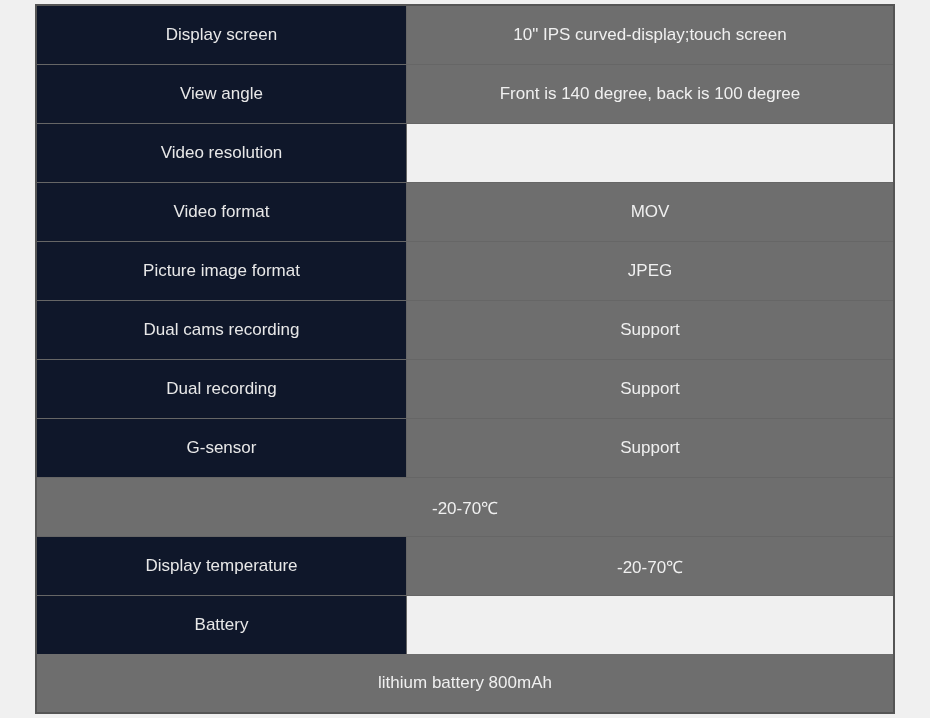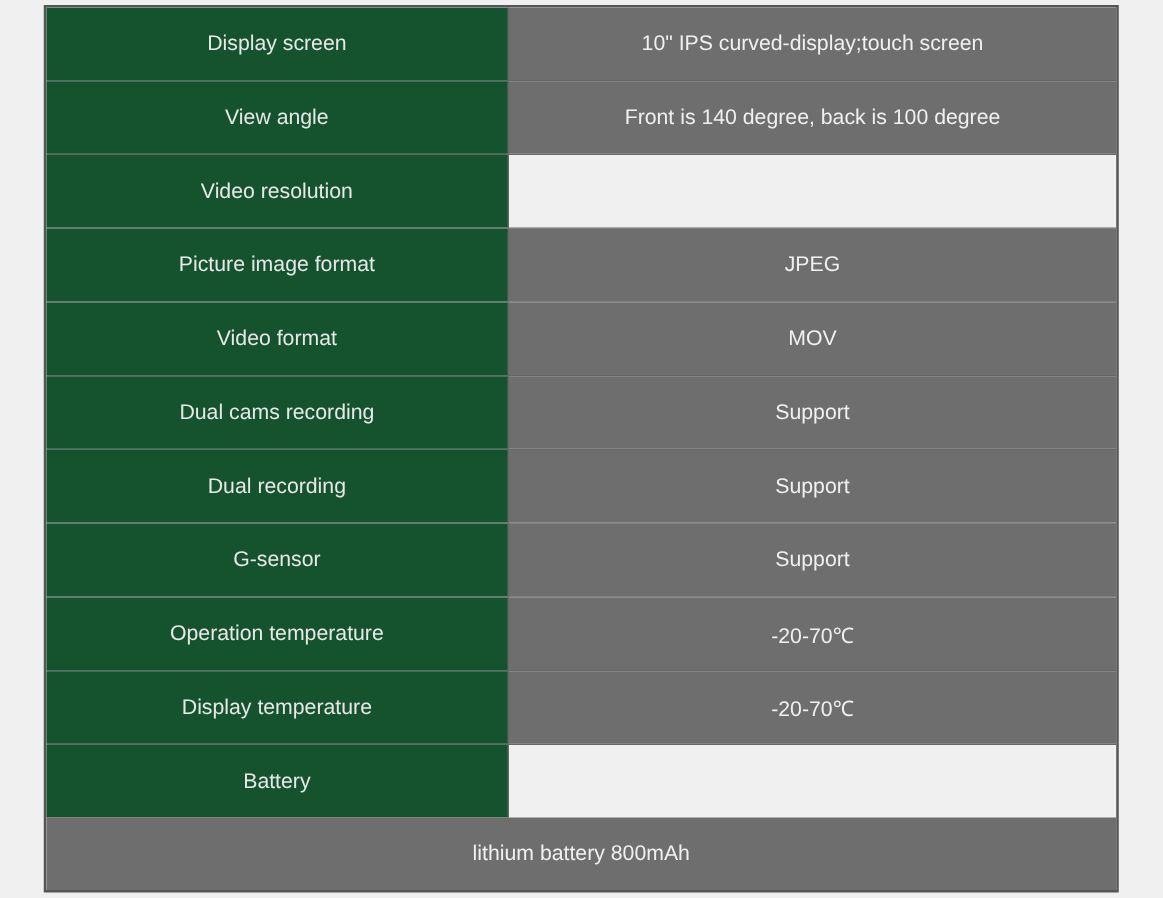--- a/index.html
+++ b/index.html
@@ -29,21 +29,21 @@
     }
 
     .table-row:last-child {
       border-bottom: none;
       flex-direction: column;
     }
 
     .cell-label {
       width: 370px;
       min-width: 370px;
-      background: #14532d;
+      background: #0f172a;
       color: #e8e8e8;
       display: flex;
       align-items: center;
       justify-content: center;
       padding: 16px 20px;
       font-size: 17px;
       text-align: center;
       border-right: 1px solid #666;
       min-height: 58px;
     }
@@ -70,41 +70,40 @@
       <div class="cell-value">10" IPS curved-display;touch screen</div>
     </div>
     <div class="table-row">
       <div class="cell-label">View angle</div>
       <div class="cell-value">Front is 140 degree, back is 100 degree</div>
     </div>
     <div class="table-row">
       <div class="cell-label">Video resolution</div>
     </div>
     <div class="table-row">
+      <div class="cell-label">Video format</div>
+      <div class="cell-value">MOV</div>
+    </div>
+    <div class="table-row">
       <div class="cell-label">Picture image format</div>
       <div class="cell-value">JPEG</div>
-    </div>
-    <div class="table-row">
-      <div class="cell-label">Video format</div>
-      <div class="cell-value">MOV</div>
     </div>
     <div class="table-row">
       <div class="cell-label">Dual cams recording</div>
       <div class="cell-value">Support</div>
     </div>
     <div class="table-row">
       <div class="cell-label">Dual recording</div>
       <div class="cell-value">Support</div>
     </div>
     <div class="table-row">
       <div class="cell-label">G-sensor</div>
       <div class="cell-value">Support</div>
     </div>
     <div class="table-row">
-      <div class="cell-label">Operation temperature</div>
       <div class="cell-value">-20-70℃</div>
     </div>
     <div class="table-row">
       <div class="cell-label">Display temperature</div>
       <div class="cell-value">-20-70℃</div>
     </div>
     <div class="table-row">
       <div class="cell-label">Battery</div>
       <div class="cell-value">lithium battery 800mAh</div>
     </div>

